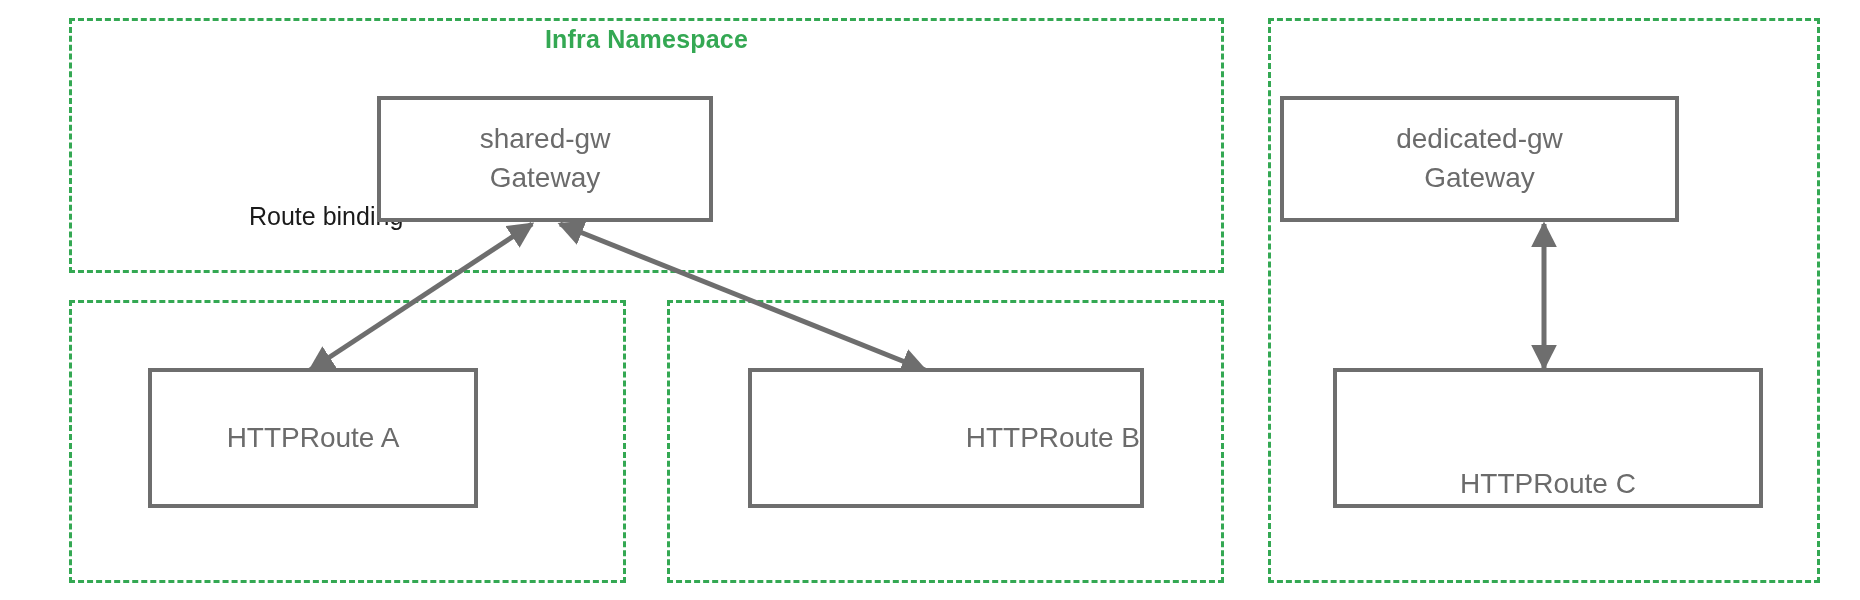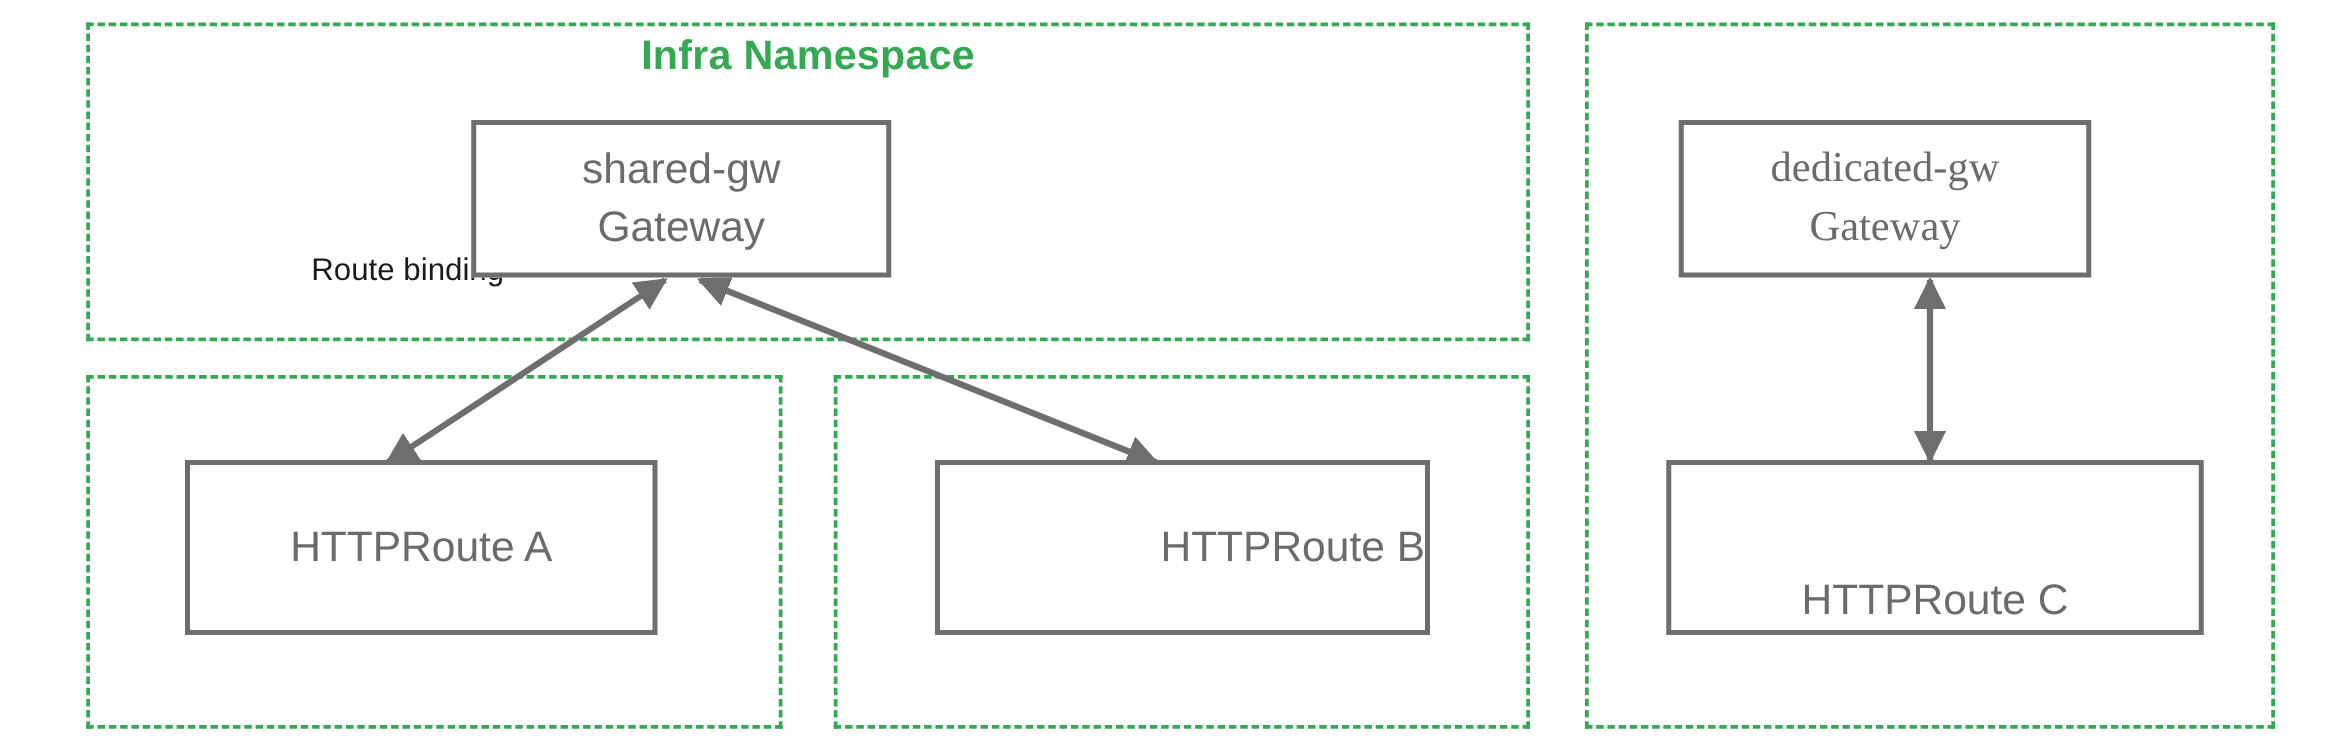--- a/index.html
+++ b/index.html
@@ -18,38 +18,38 @@
   .ns-box {
     position: absolute;
     border: 3px dashed #34a853;
     box-sizing: border-box;
     background: transparent;
   }
   .ns-label {
     position: absolute;
     color: #34a853;
     font-weight: bold;
-    font-size: 33px;
+    font-size: 25px;
     text-align: center;
     white-space: nowrap;
     letter-spacing: 0.2px;
   }
   .node-box {
     position: absolute;
     border: 4px solid #6e6e6e;
     background: #ffffff;
     box-sizing: border-box;
     display: flex;
     align-items: center;
     justify-content: center;
     text-align: center;
   }
   .node-label {
     color: #6b6b6b;
-    font-size: 34px;
+    font-size: 28px;
     line-height: 1.38;
     font-weight: normal;
     white-space: pre-line;
   }
   .edge-label {
     position: absolute;
     color: #1a1a1a;
     font-size: 25px;
     white-space: nowrap;
   }
@@ -91,26 +91,26 @@
     <line x1="1544" y1="224" x2="1544" y2="368" stroke="#6e6e6e" stroke-width="5" marker-start="url(#ah)" marker-end="url(#ah)"></line>
   </svg>
 
   <div class="edge-label" style="left:249px; top:202px;">Route binding</div>
 
   <div class="node-box" style="left:377px; top:96px; width:336px; height:126px;">
     <div class="node-label">shared-gw
 Gateway</div>
   </div>
 
-  <div class="node-box" style="left:1343px; top:96px; width:330px; height:126px;font-family:Liberation Serif, serif;">
+  <div class="node-box" style="left:1280px; top:96px; width:399px; height:126px;">
     <div class="node-label">dedicated-gw
 Gateway</div>
   </div>
 
-  <div class="node-box" style="left:148px; top:368px; width:378px; height:140px;">
+  <div class="node-box" style="left:148px; top:368px; width:330px; height:140px;">
     <div class="node-label">HTTPRoute A</div>
   </div>
 
   <div class="node-box" style="left:748px; top:368px; width:396px; height:140px;justify-content:flex-end;">
     <div class="node-label">HTTPRoute B</div>
   </div>
 
   <div class="node-box" style="left:1333px; top:368px; width:430px; height:140px;align-items:flex-end;">
     <div class="node-label">HTTPRoute C</div>
   </div>

